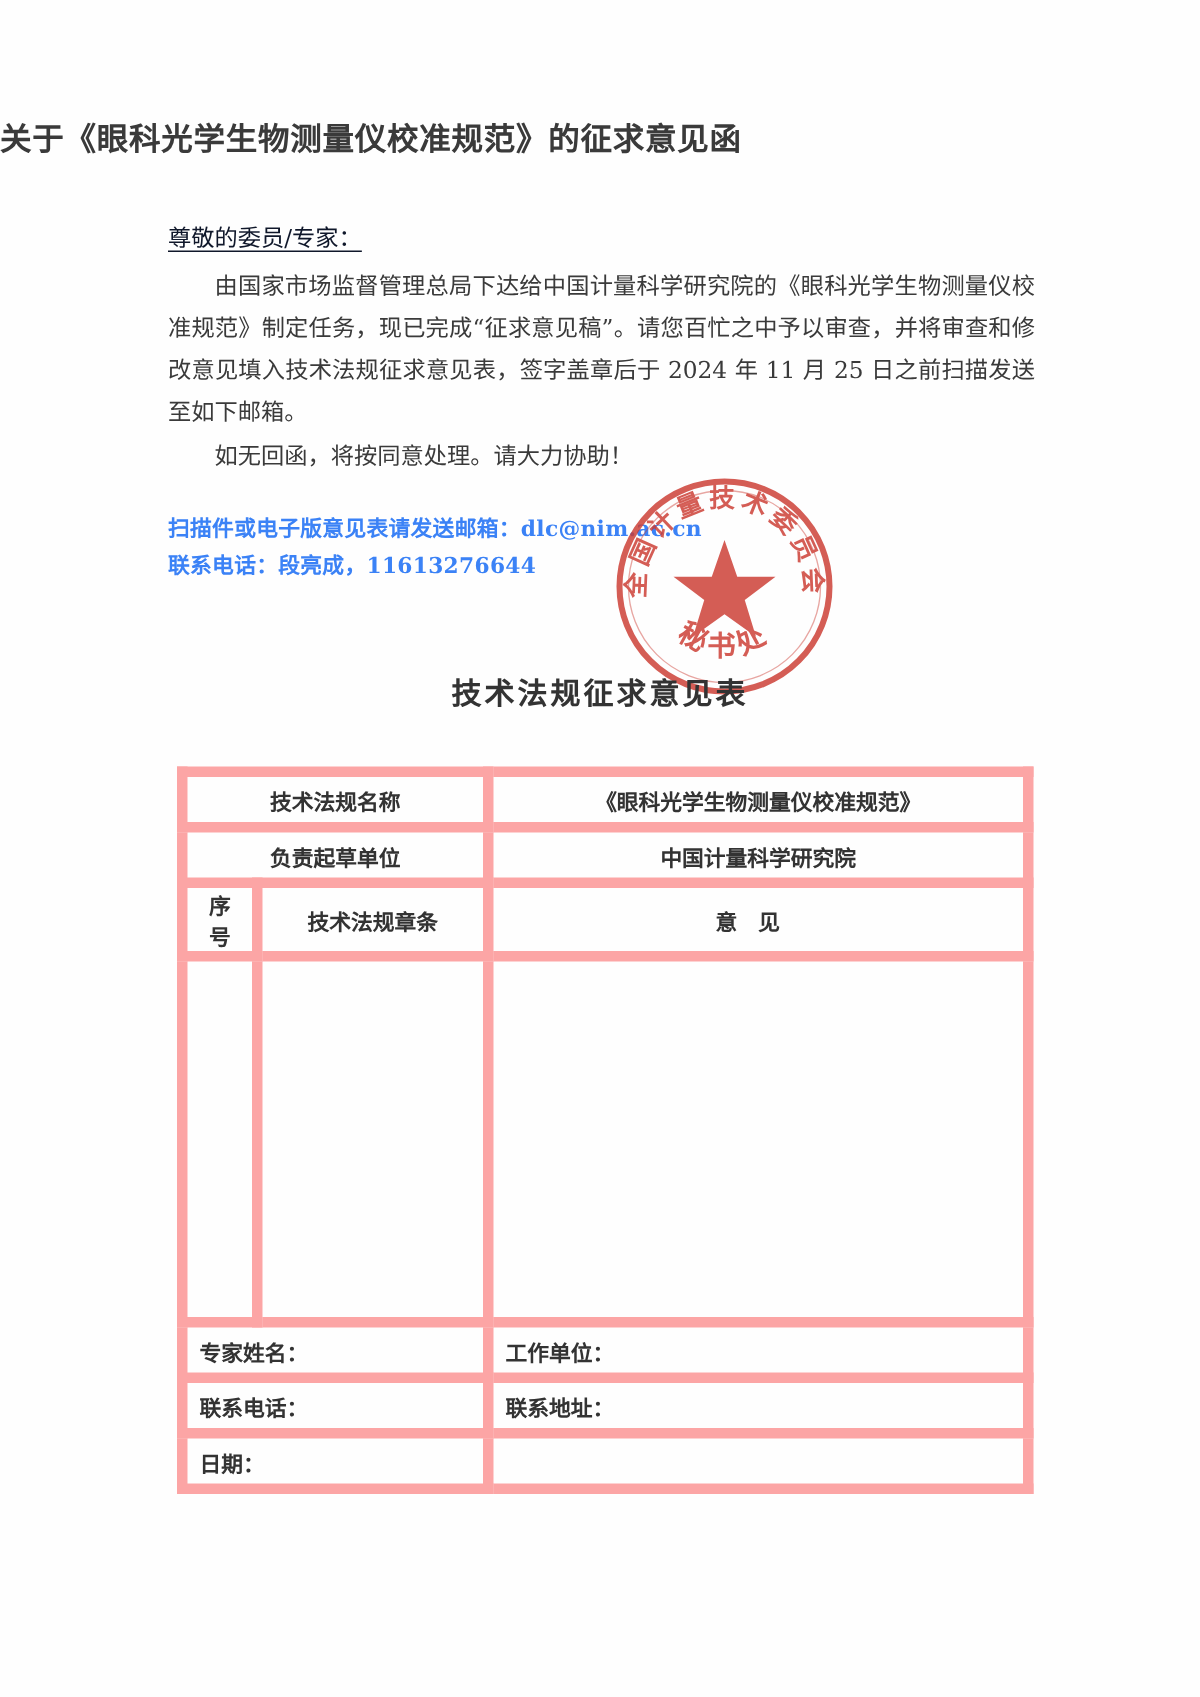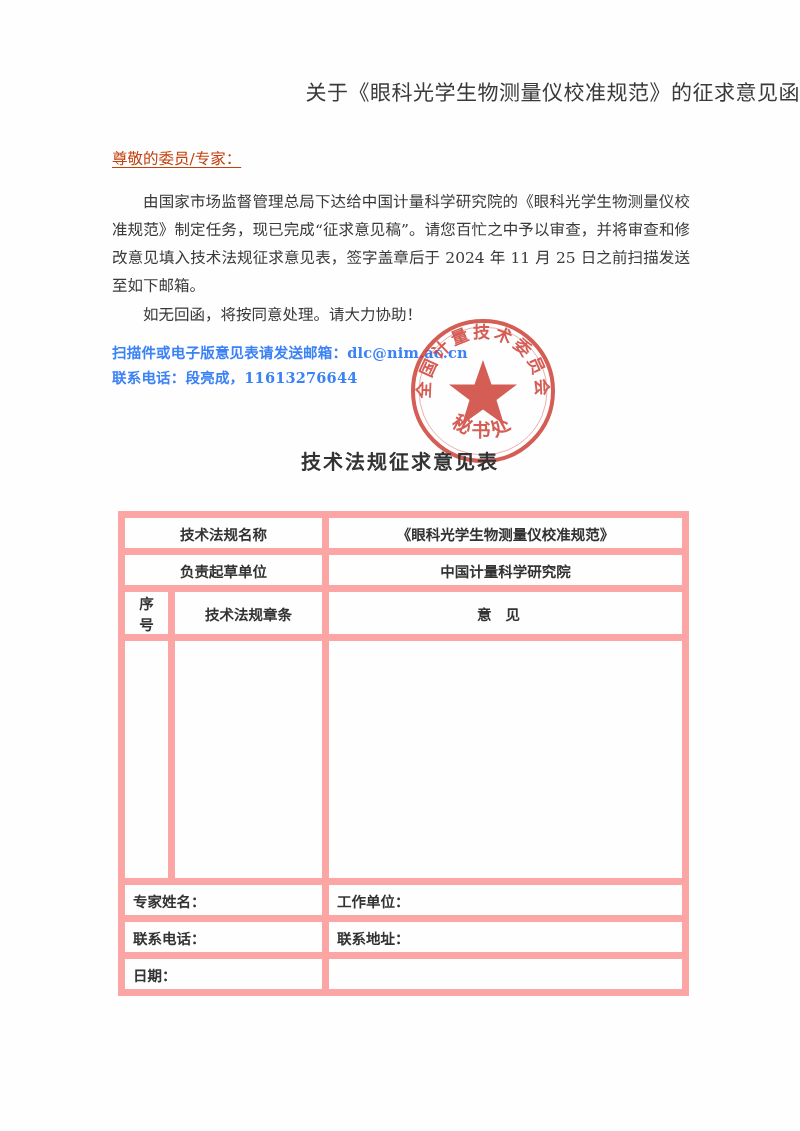--- a/index.html
+++ b/index.html
@@ -21,42 +21,42 @@
     inset: 0;
     background: #fefefe;
   }
 
   
   .doc-title {
     position: absolute;
     left: 0;
     right: 0;
     top: 76px;
-    text-align: right;
+    text-align: left;
     font-size: 21px;
-    font-weight: normal;
+    font-weight: bold;
     letter-spacing: 0.5px;
     color: #3a3a3a;
     font-family: "DejaVu Serif", "Liberation Serif", serif;
   }
 
   
   .letter {
     position: absolute;
     left: 112px;
     top: 146px;
     width: 578px;
   }
   .salutation {
     font-size: 15.5px;
-    color: #c2410c;
+    color: #0f172a;
     text-decoration: underline;
     text-underline-offset: 3px;
     display: inline-block;
-    margin-bottom: 20px;
+    margin-bottom: 9px;
   }
   .para {
     font-size: 15.5px;
     line-height: 28px;
     text-align: justify;
     text-indent: 2em;
     color: #3a3a3a;
     margin: 0 0 0 0;
   }
   .para + .para { margin-top: 1px; }

